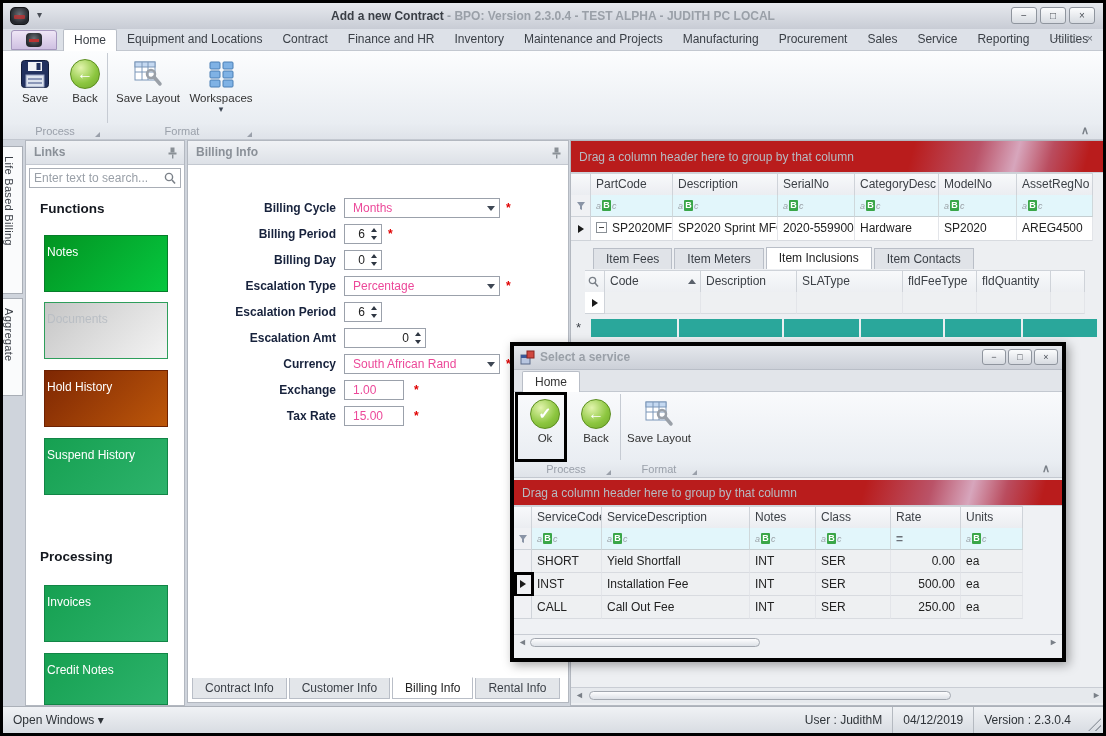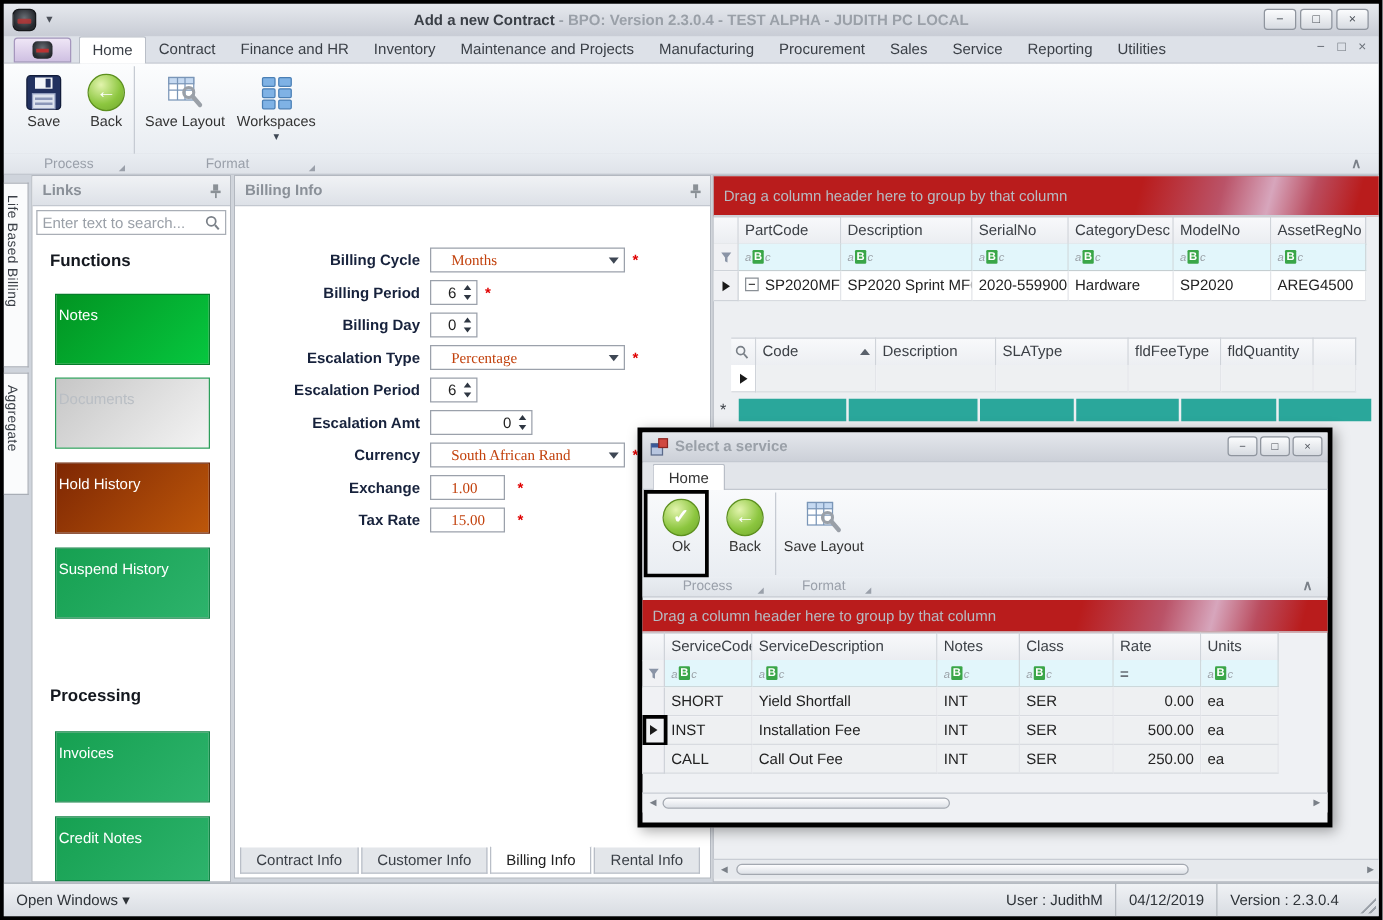--- a/index.html
+++ b/index.html
@@ -55,21 +55,21 @@
   .sbtn { position:absolute; left:18px; width:124px; height:57px; padding:9px 2px; color:#fff; font-size:12px; }
   .sbtn.green  { background:linear-gradient(135deg,#029422,#06c73f); border:1px solid #067d2a; }
   .sbtn.gray   { background:linear-gradient(135deg,#c6c6c6,#f4f4f4); border:1px solid #2e9e5b; color:#b9bec4; }
   .sbtn.red    { background:linear-gradient(135deg,#7e2703,#bd570a); border:1px solid #6e2202; }
   .sbtn.green2 { background:linear-gradient(135deg,#16a051,#2db36c); border:1px solid #128546; }
 
   
   .frow { position:absolute; height:20px; }
   .flabel { position:absolute; left:0; width:148px; text-align:right; font-weight:bold; color:#17223c; line-height:20px; }
   .fctrl { position:absolute; left:156px; top:0; height:20px; border:1px solid #9ba1ab; background:#fff; }
-  .fctrl .val { position:absolute; left:16px; top:0; line-height:18px; color:#c2410c; white-space:nowrap;font-family:Liberation Serif, serif; }
+  .fctrl .val { position:absolute; left:8px; top:0; line-height:18px; color:#ec4899; white-space:nowrap; }
   .ddbtn { position:absolute; right:1px; top:1px; bottom:1px; width:15px; display:flex; align-items:center; justify-content:center; }
   .ddbtn::after { content:""; width:0; height:0; border-left:4px solid transparent; border-right:4px solid transparent; border-top:5px solid #3e4754; }
   .spin { position:absolute; right:1px; top:1px; bottom:1px; width:12px; display:flex; flex-direction:column; justify-content:space-between; padding:2px 0; align-items:center; }
   .spin i { width:0; height:0; border-left:3.5px solid transparent; border-right:3.5px solid transparent; }
   .spin .up { border-bottom:4px solid #2e3642; }
   .spin .dn { border-top:4px solid #2e3642; }
   .spinval { position:absolute; right:16px; top:0; line-height:18px; color:#222; }
   .req { position:absolute; color:#e00000; font-weight:bold; line-height:20px; }
 
   .btabs { position:absolute; display:flex; }
@@ -142,20 +142,21 @@
       <div class="winbtn">×</div>
     </div>
   </div>
 
   <div class="abs tabrow">
     <div class="abs appbtn">
         <div class="appbtn-logo"></div>
       </div>
     <div class="abs rtabs">
       <div class="rtab active">Home</div>
+      <div class="rtab">Equipment and Locations</div>
       <div class="rtab">Contract</div>
       <div class="rtab">Finance and HR</div>
       <div class="rtab">Inventory</div>
       <div class="rtab">Maintenance and Projects</div>
       <div class="rtab">Manufacturing</div>
       <div class="rtab">Procurement</div>
       <div class="rtab">Sales</div>
       <div class="rtab">Service</div>
       <div class="rtab">Reporting</div>
       <div class="rtab">Utilities</div>
@@ -414,20 +415,26 @@
           <span class="arrow-r"></span>
         </div>
       <div class="dc" style="width:82px;"><span class="expbox"></span><span>SP2020MFC</span></div>
       <div class="dc" style="width:105px;">SP2020 Sprint MFC</div>
       <div class="dc" style="width:77px;">2020-559900</div>
       <div class="dc" style="width:84px;">Hardware</div>
       <div class="dc" style="width:78px;">SP2020</div>
       <div class="dc" style="width:76px;">AREG4500</div>
     </div>
 
+    <div class="ttabs" style="left:22px; top:107px;">
+      <div class="ttab">Item Fees</div>
+      <div class="ttab">Item Meters</div>
+      <div class="ttab active">Item Inclusions</div>
+      <div class="ttab">Item Contacts</div>
+    </div>
 
     <div class="ghead" style="left:14px; top:129px;">
       <div class="gh" style="width:20px; padding:0 3px;"><svg width="11" height="12" style="margin-top:5px;">
             <circle cx="4.5" cy="4.5" r="3.2" fill="none" stroke="#7a8088" stroke-width="1.3"></circle>
             <line x1="7" y1="7" x2="10" y2="10.5" stroke="#7a8088" stroke-width="1.5"></line>
           </svg></div>
       <div class="gh" style="width:96px;"><span>Code</span><span class="sortasc"></span></div>
       <div class="gh" style="width:96px;">Description</div>
       <div class="gh" style="width:106px;">SLAType</div>
       <div class="gh" style="width:74px;">fldFeeType</div>

